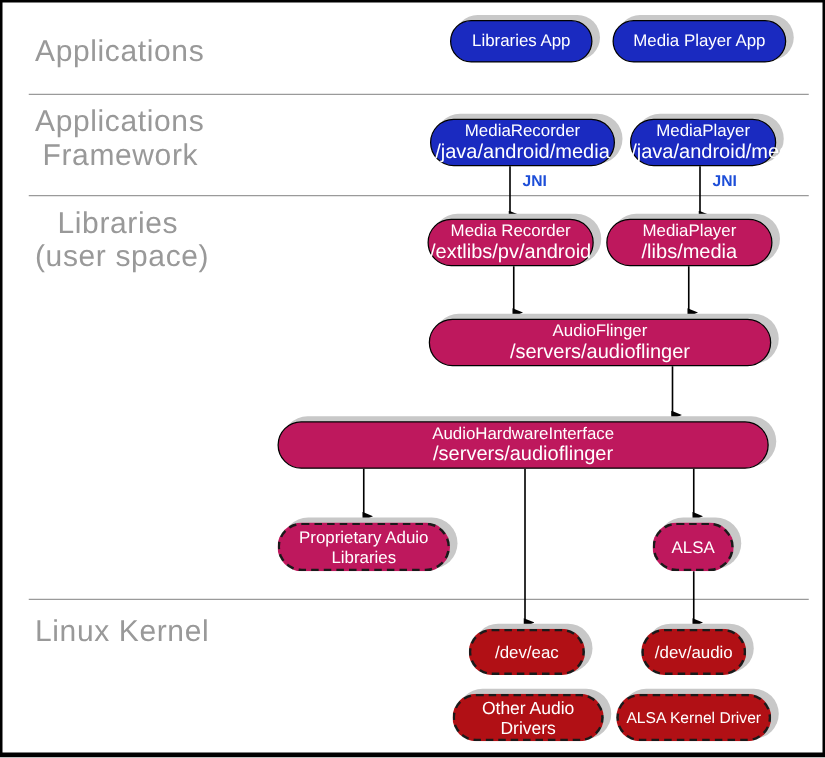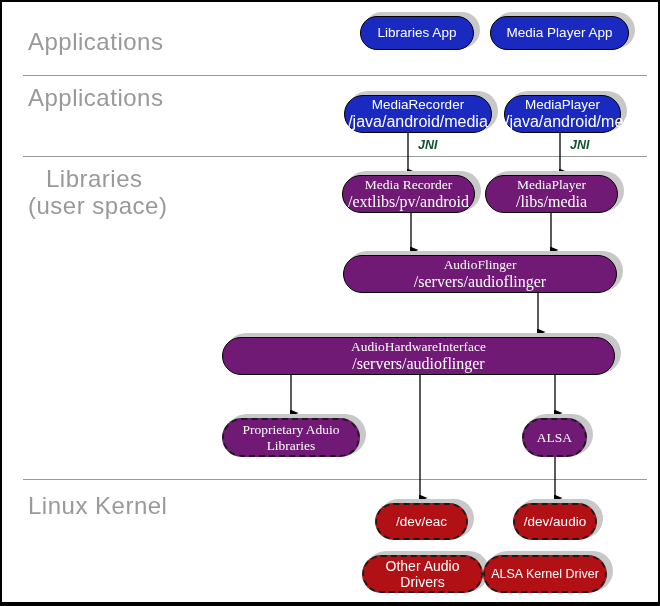--- a/index.html
+++ b/index.html
@@ -25,41 +25,42 @@
     position:absolute;box-sizing:border-box;
     border:1.6px solid #000;border-radius:20px;
     color:#fff;text-align:center;
     display:flex;flex-direction:column;justify-content:center;
     box-shadow:5px -3px 0 1px #c8c8c8;
     line-height:1.15;
   }
   .node .t{font-size:13.5px;}
   .node .p{font-size:16px;}
   .blue{background:#1a2ac0;}
-  .green{background:#701a75;font-family:Liberation Serif, serif;}
+  .green{background:#be185d;}
   .red{background:#b11015;}
   .dashed{border:2px dashed #1a1a1a;}
   .jni{
-    position:absolute;font-size:12.5px;font-weight:bold;color:#14532d;font-style:italic;
+    position:absolute;font-size:12.5px;font-weight:bold;color:#1d4ed8;
   }
   svg.overlay{position:absolute;left:0;top:0;pointer-events:none;}
 </style>
 </head>
 <body>
 
 <div class="canvas">
 
   <div class="divider" style="top:73px;"></div>
   <div class="divider" style="top:154px;"></div>
   <div class="divider" style="top:477px;"></div>
 
   <div class="layer-label" style="left:26px;top:26px;">Applications</div>
 
   <div class="layer-label" style="left:26px;top:82px;">
     <div>Applications</div>
+    <div style="padding-left:6px;">Framework</div>
   </div>
 
   <div class="layer-label" style="left:26px;top:163px;">
     <div style="padding-left:18px;">Libraries</div>
     <div>(user space)</div>
   </div>
 
   <div class="layer-label" style="left:26px;top:490px;">Linux Kernel</div>
 
   <svg class="overlay" width="656" height="600">
@@ -126,17 +127,17 @@
 
   <div class="node red dashed" style="left:373px;top:501px;width:93px;height:37px;">
     <div class="t">/dev/eac</div>
   </div>
   <div class="node red dashed" style="left:511px;top:501px;width:84px;height:37px;">
     <div class="t">/dev/audio</div>
   </div>
   <div class="node red dashed" style="left:360px;top:553px;width:121px;height:38px;">
     <div class="t" style="font-size:14px;">Other Audio Drivers</div>
   </div>
-  <div class="node red dashed" style="left:481px;top:553px;width:124px;height:38px;">
+  <div class="node red dashed" style="left:491px;top:553px;width:124px;height:38px;">
     <div class="t" style="font-size:12.5px;">ALSA Kernel Driver</div>
   </div>
 
 </div>
 
 </body></html>

